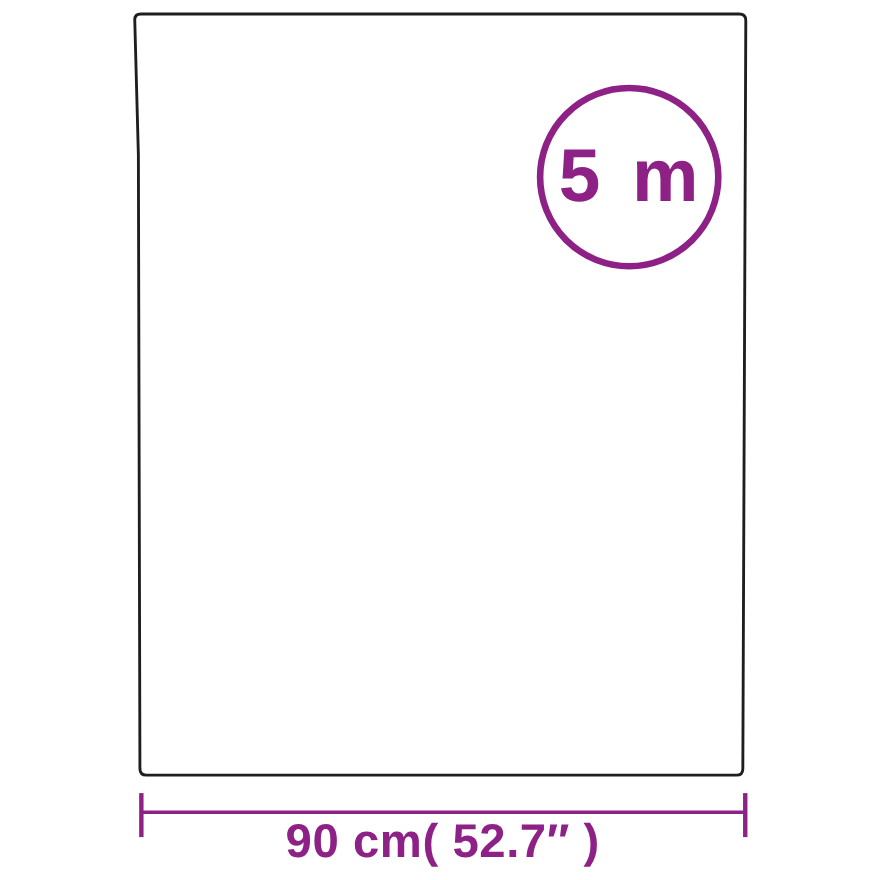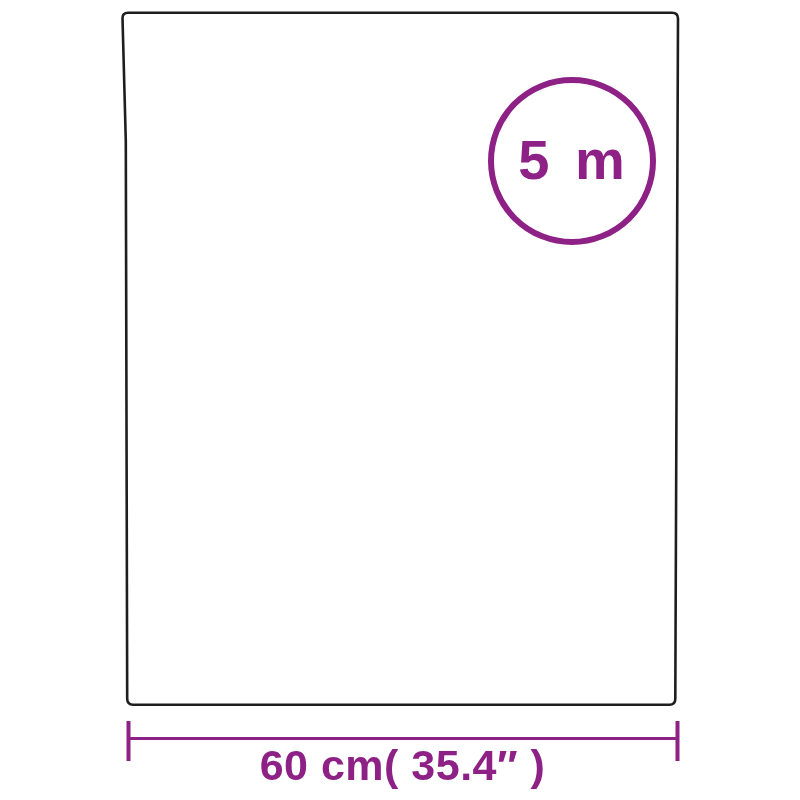--- a/index.html
+++ b/index.html
@@ -54,21 +54,21 @@
     height: 168px;
     border: 6px solid var(--accent, #8E2186);
     border-radius: 50%;
     background: var(--background, #fff);
     display: flex;
     align-items: center;
     justify-content: center;
   }
   .length-badge-text {
     color: var(--accent, #8E2186);
-    font-size: 56px;
+    font-size: 68px;
     font-weight: bold;
     letter-spacing: 1px;
     word-spacing: 8px;
     line-height: 1;
     padding-bottom: 2px;
   }
   .width-dimension-label {
     position: absolute;
     left: 127px;
     top: 744px;
@@ -104,15 +104,15 @@
       <line class="dim-tick" x1="128.5" y1="721" x2="128.5" y2="761"></line>
       <line class="dim-line" x1="128.5" y1="738.5" x2="677.5" y2="738.5"></line>
       <line class="dim-tick" x1="677.5" y1="721" x2="677.5" y2="761"></line>
     </g>
   </svg>
 
   <div class="length-badge">
     <span class="length-badge-text">5 m</span>
   </div>
 
-  <div class="width-dimension-label">60 cm( 35.4″ )</div>
+  <div class="width-dimension-label">90 cm( 52.7″ )</div>
 
 </div>
 
 </body></html>

